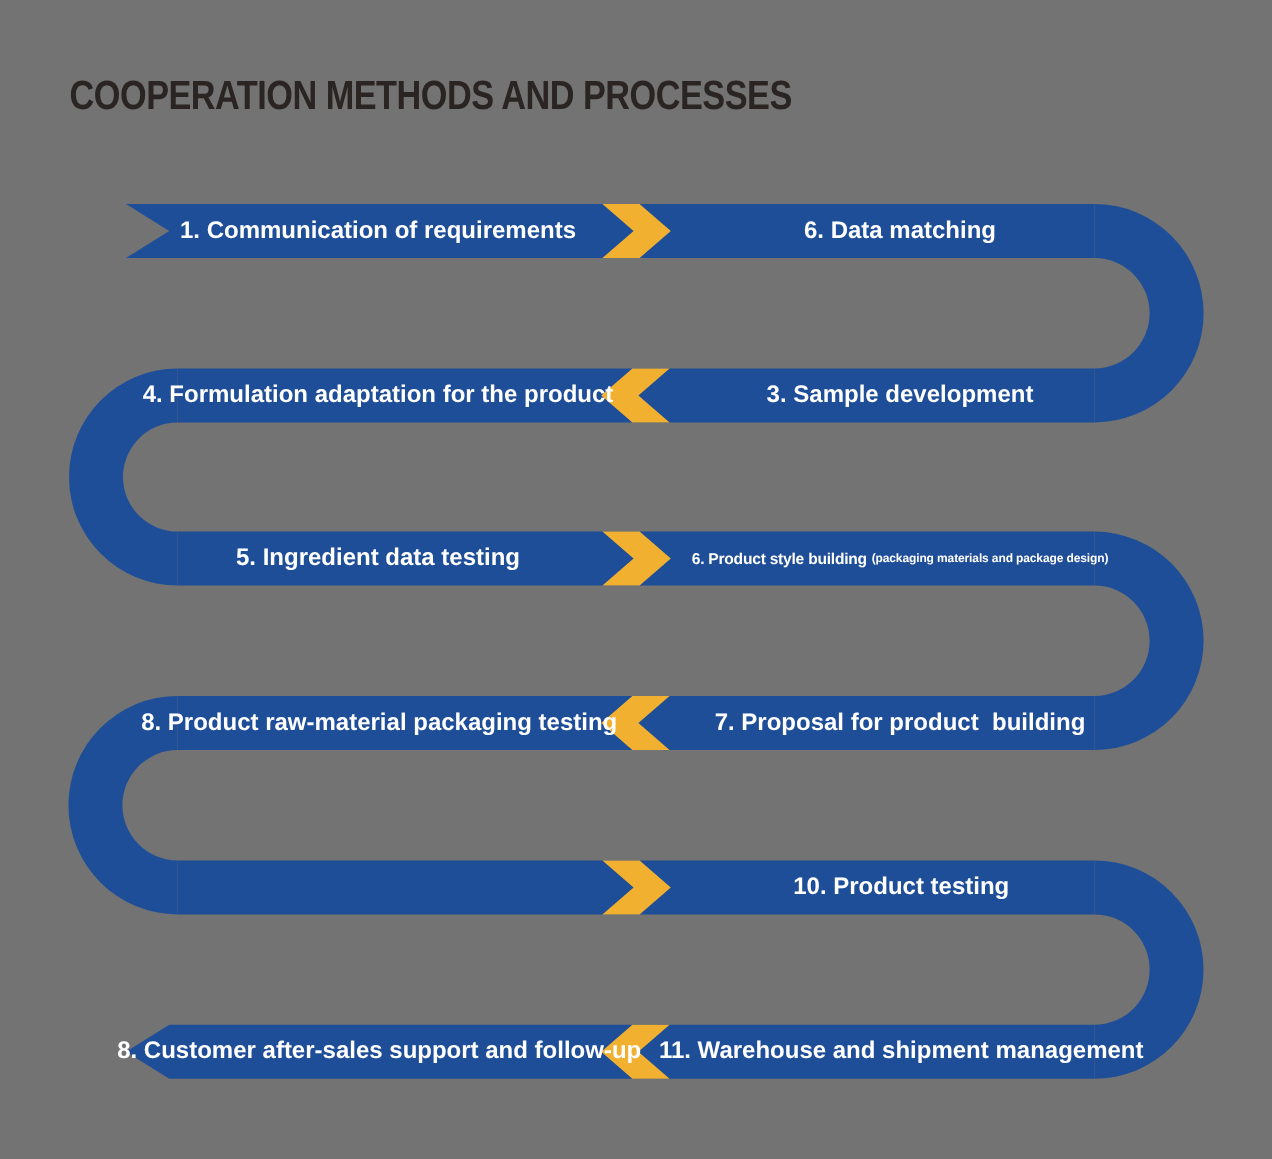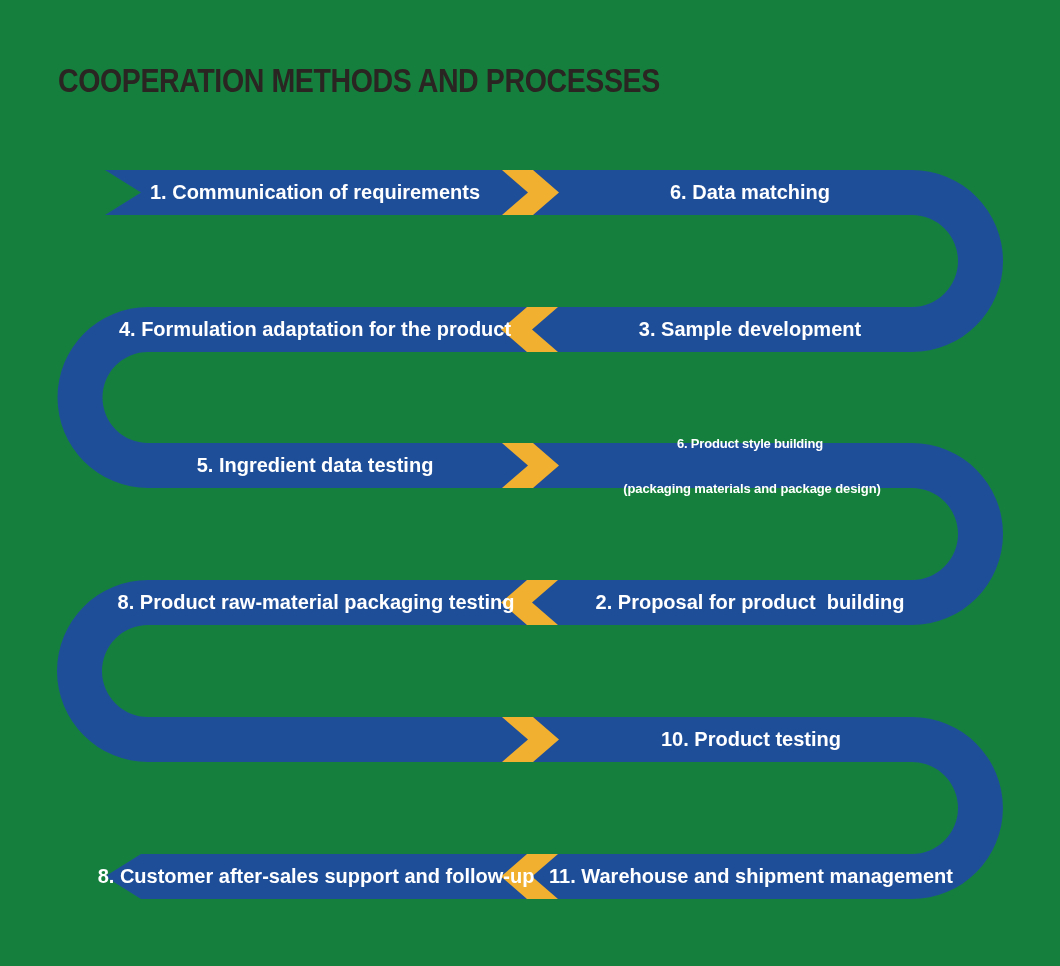--- a/index.html
+++ b/index.html
@@ -1,19 +1,19 @@
 <!DOCTYPE html>
 <html><head>
 <meta charset="utf-8">
 <style>
   html,body{margin:0;padding:0;background:#ffffff;}
   .canvas{
     position:relative;
     width:1060px;height:966px;
-    background:#15803d;
+    background:#737373;
     overflow:hidden;
     font-family:"Liberation Sans", sans-serif;
   }
   .title{
     position:absolute;
     left:58px;top:61px;
     font-size:34px;
     font-weight:bold;
     letter-spacing:-0.5px;
     color:#2a2422;
@@ -29,32 +29,32 @@
     align-items:center;
     justify-content:center;
     transform:translateX(-50%);
     color:#ffffff;
     font-size:20px;
     font-weight:bold;
     white-space:pre;
     line-height:45px;
   }
   .step .note{
-    font-size:13px;
+    font-size:10px;
     font-weight:bold;
     margin-left:4px;
     letter-spacing:-0.1px;
   }
   .step.tight{font-size:13px;letter-spacing:-0.2px;}
   .s1{left:315px;top:170px;}
   .s2{left:750px;top:170px;}
   .s3{left:750px;top:307px;}
   .s4{left:315px;top:307px;}
   .s5{left:315px;top:443px;}
-  .s6{left:750px;top:443px;flex-direction:column;}
+  .s6{left:750px;top:443px;}
   .s7{left:750px;top:580px;}
   .s8{left:316px;top:580px;}
   .s9{left:315px;top:717px;}
   .s10{left:751px;top:717px;}
   .s11{left:751px;top:854px;}
   .s12{left:316px;top:854px;}
 </style>
 </head>
 <body>
 
@@ -88,19 +88,19 @@
 
   <div class="step s1">1. Communication of requirements</div>
   <div class="step s2">6. Data matching</div>
   <div class="step s3">3. Sample development</div>
   <div class="step s4">4. Formulation adaptation for the product</div>
   <div class="step s5">5. Ingredient data testing</div>
   <div class="step s6 tight">
     <span>6. Product style building</span>
     <span class="note">(packaging materials and package design)</span>
   </div>
-  <div class="step s7">2. Proposal for product  building</div>
+  <div class="step s7">7. Proposal for product  building</div>
   <div class="step s8">8. Product raw-material packaging testing</div>
   <div class="step s10">10. Product testing</div>
   <div class="step s11">11. Warehouse and shipment management</div>
   <div class="step s12">8. Customer after-sales support and follow-up</div>
 
 </div>
 
 </body></html>

